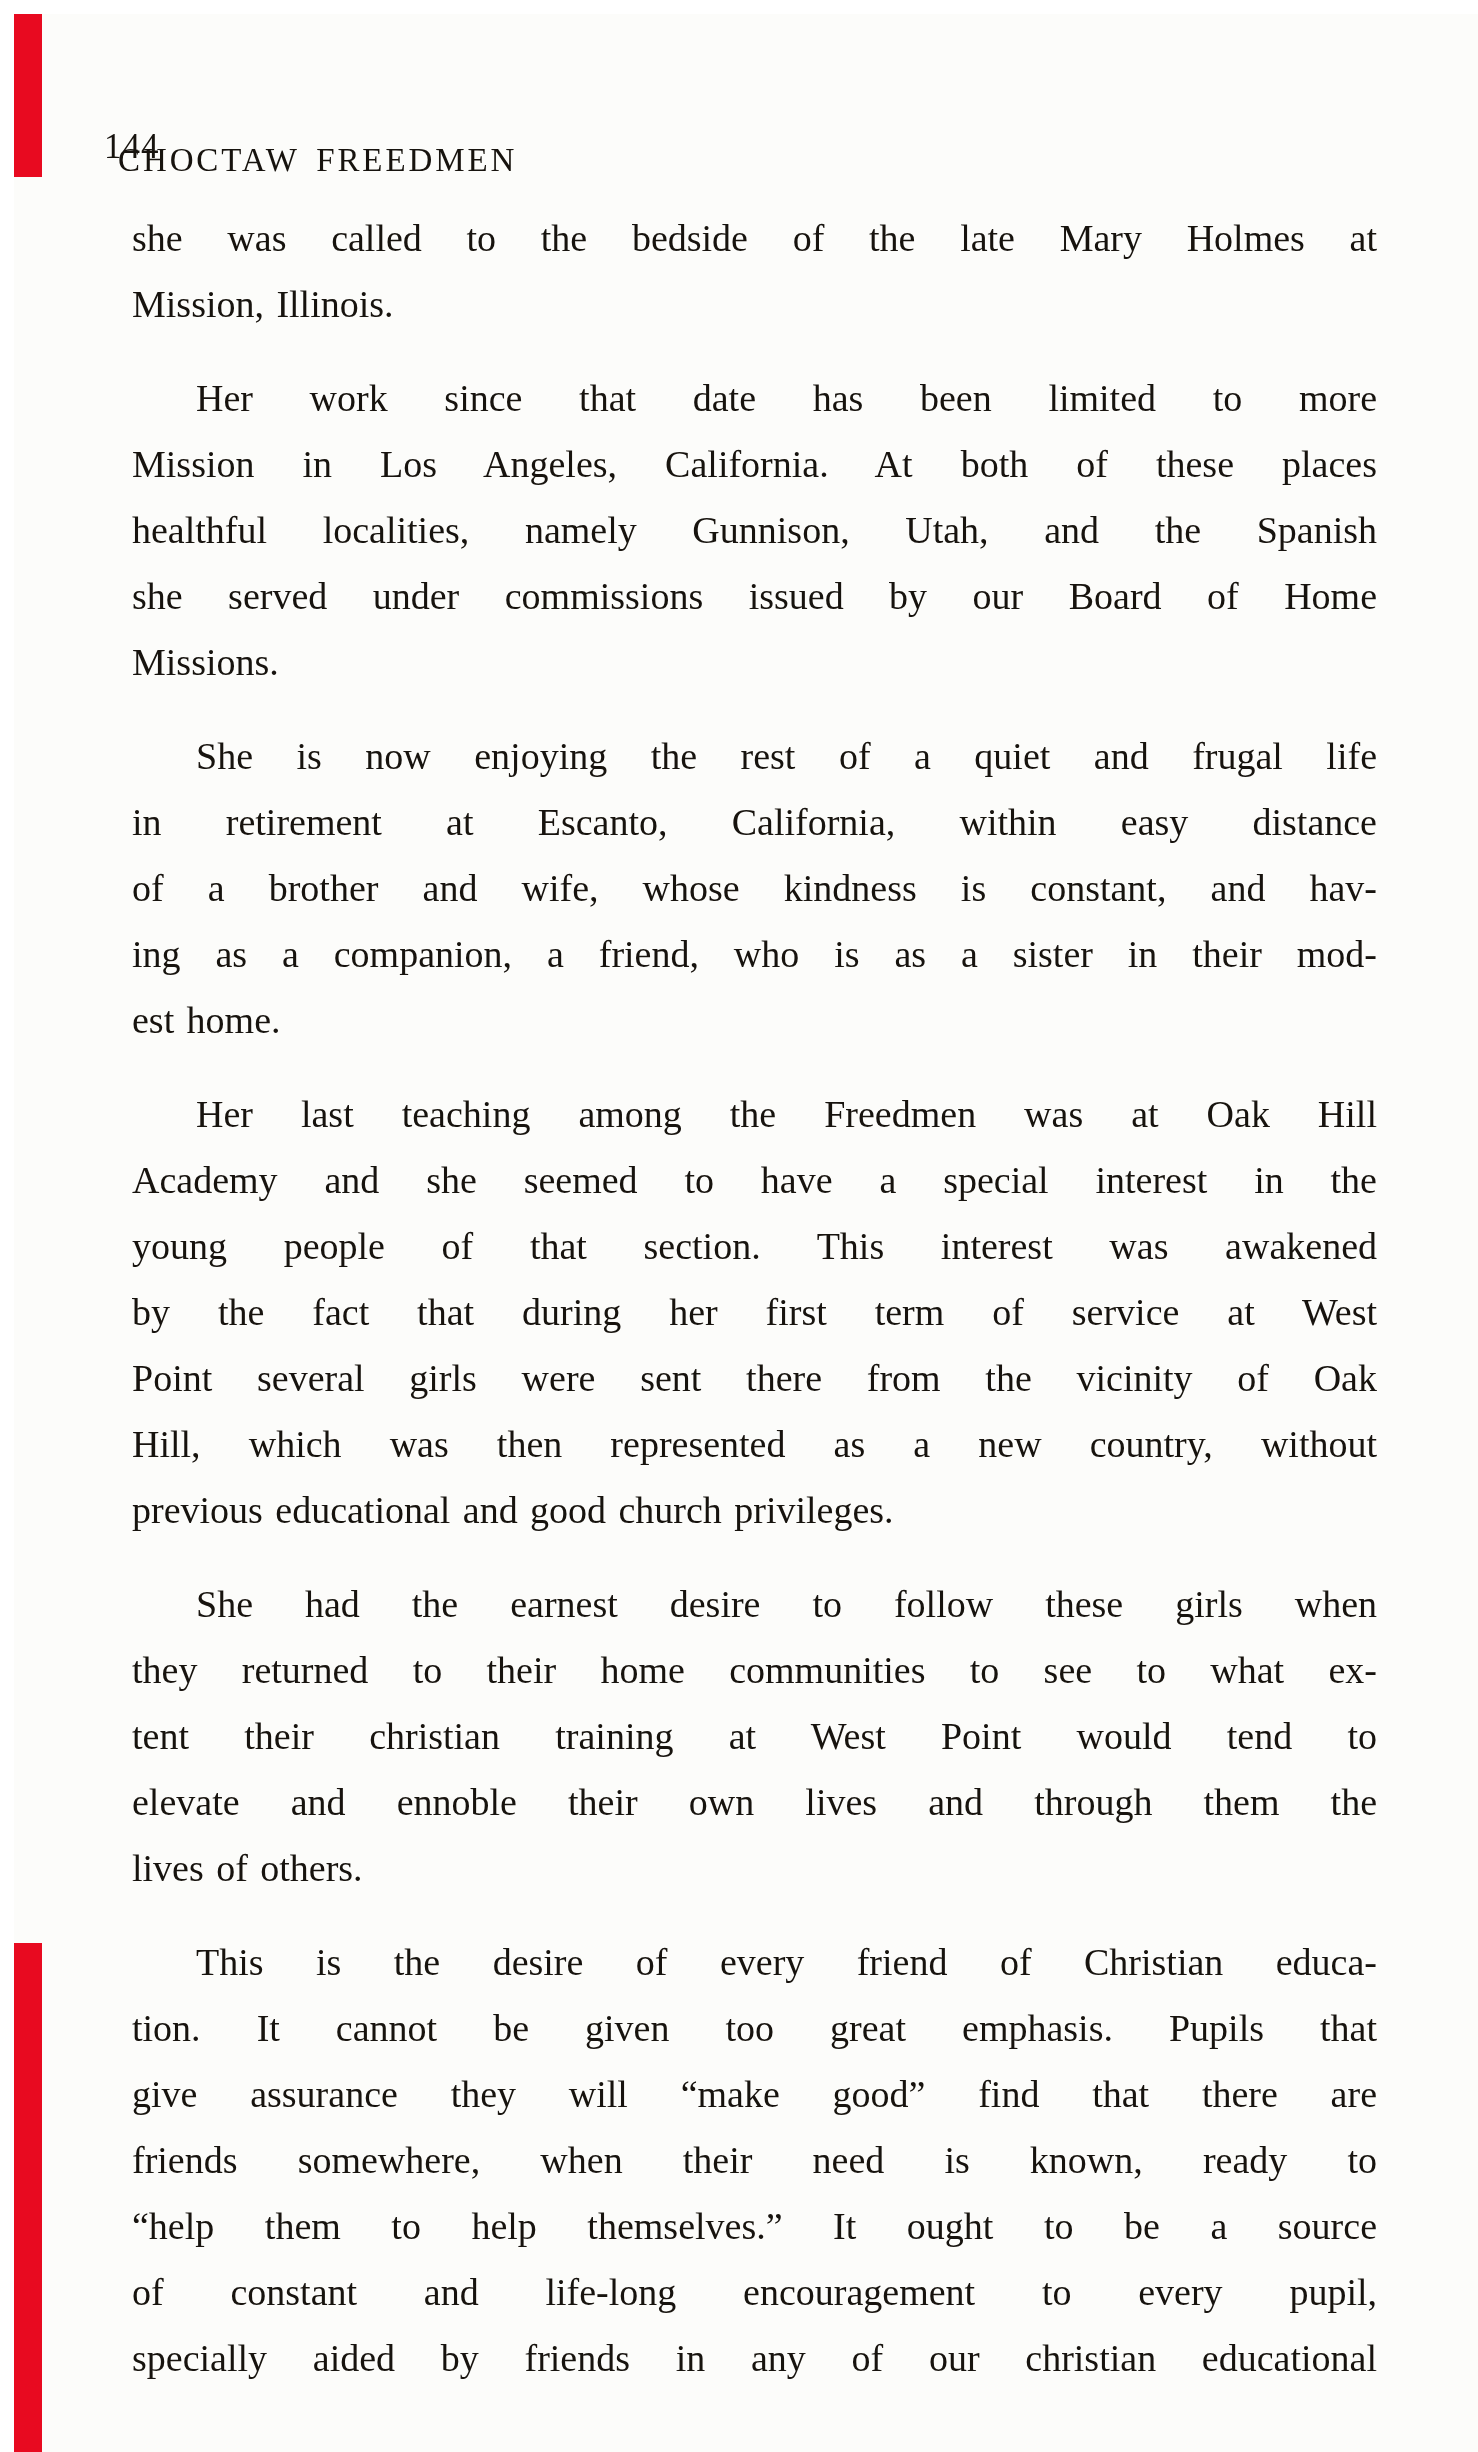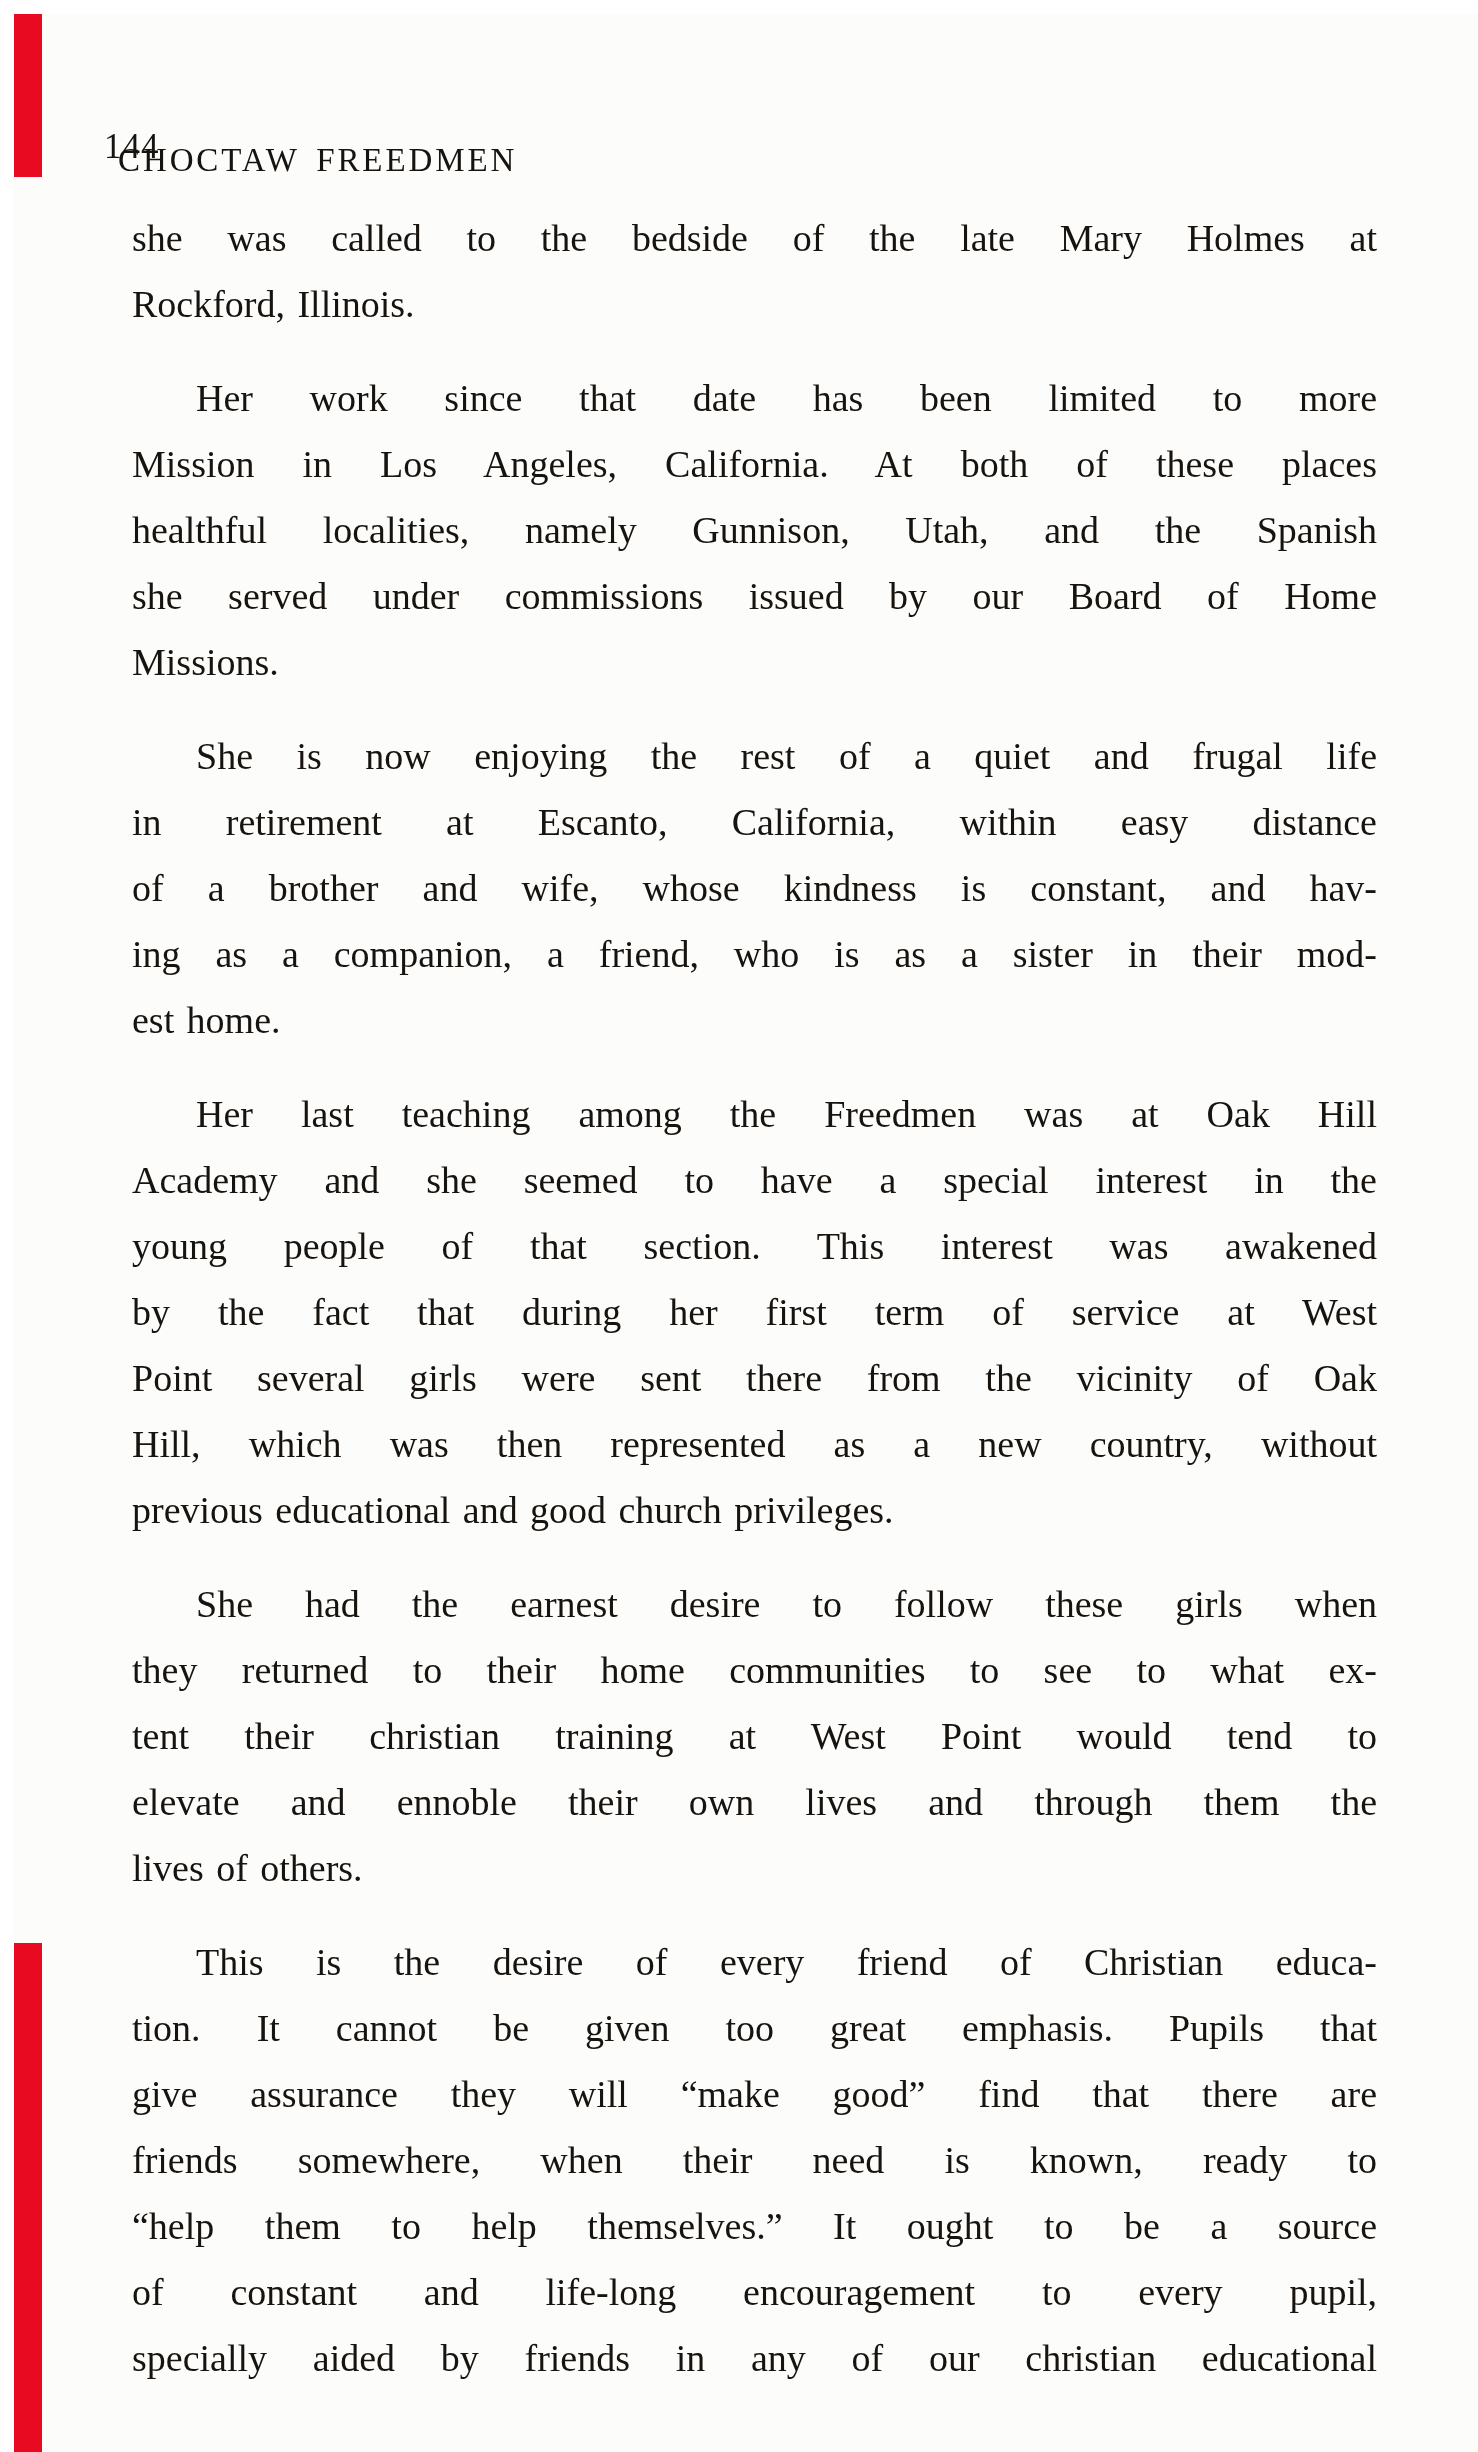--- a/index.html
+++ b/index.html
@@ -79,21 +79,21 @@
 
   <header class="running-head">
     <span class="page-number">144</span>
     <span class="head-title">CHOCTAW FREEDMEN</span>
   </header>
 
   <main class="body-text">
 
     <p class="para">
       <span class="line fill">she was called to the bedside of the late Mary Holmes at</span>
-      <span class="line end">Rockford, Illinois.</span>
+      <span class="line end">Mission, Illinois.</span>
     </p>
 
     <p class="para">
       <span class="line fill indent">Her work since that date has been limited to more</span>
       <span class="line fill">Mission in Los Angeles, California.  At both of these places</span>
       <span class="line fill">healthful localities, namely Gunnison, Utah, and the Spanish</span>
       <span class="line fill">she served under commissions issued by our Board of Home</span>
       <span class="line end">Missions.</span>
     </p>
 

